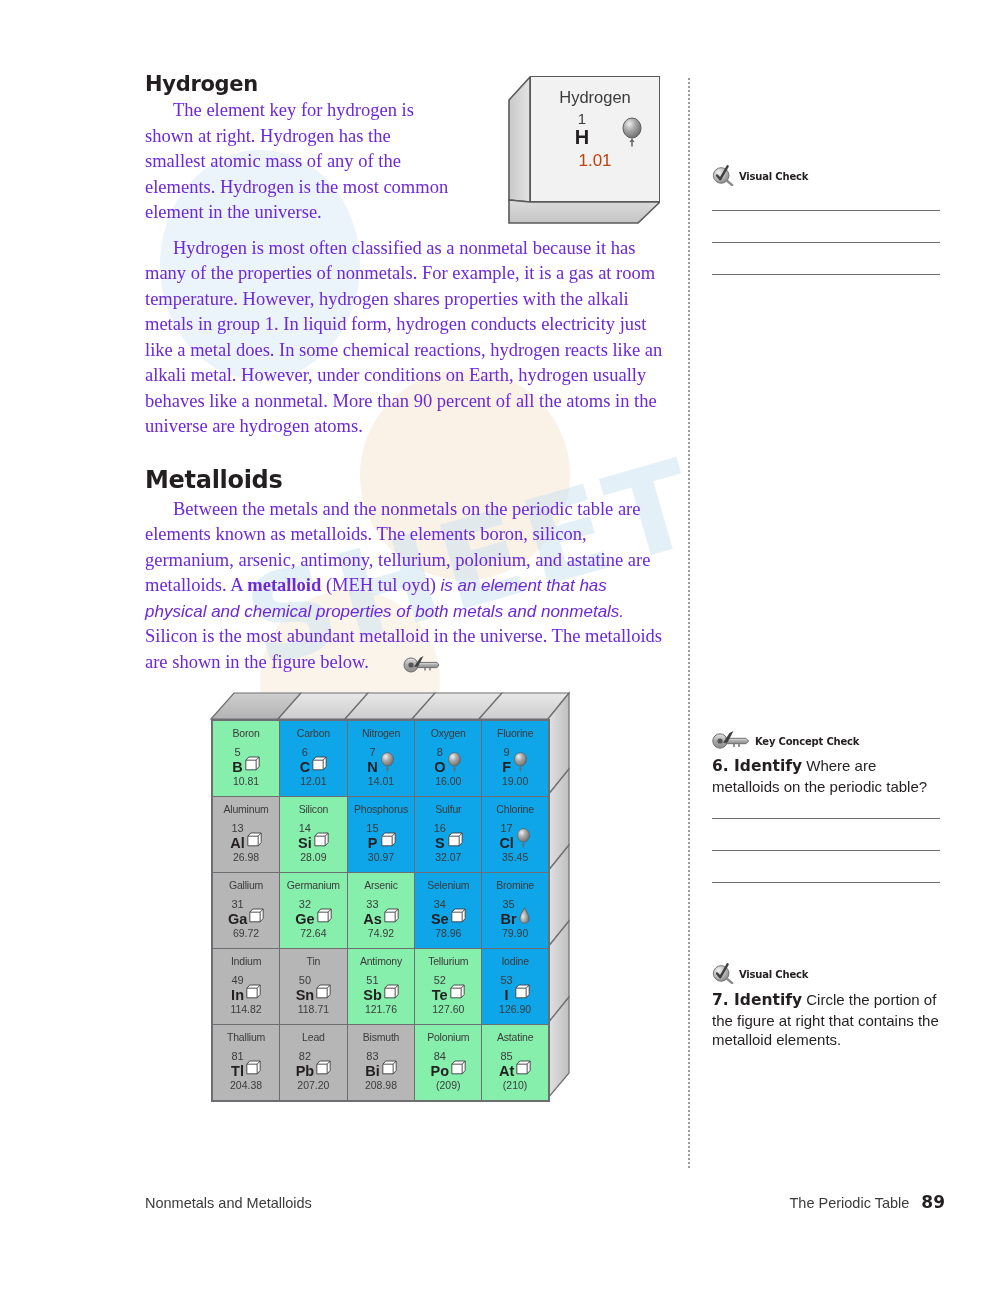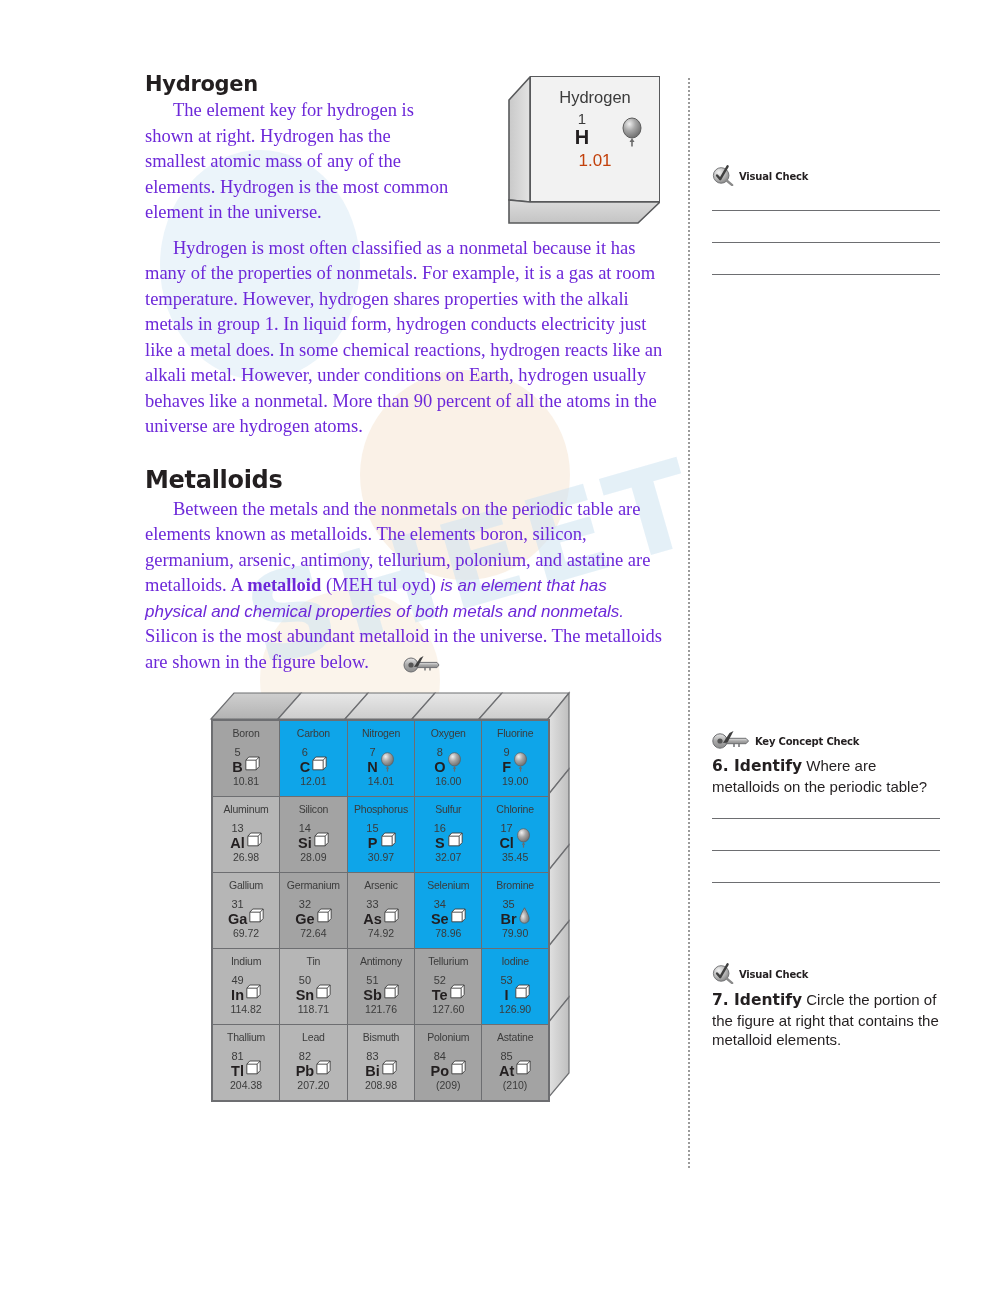--- a/index.html
+++ b/index.html
@@ -95,21 +95,21 @@
     position:absolute;left:5px;top:33px;width:337px;
     border:1.4px solid #6d6e71;border-collapse:collapse;
   }
   table.pt{border-collapse:collapse;width:337px;}
   table.pt td{
     border:1.1px solid #6d6e71;width:67.4px;height:75px;
     text-align:center;vertical-align:top;padding:0;
     font-family:"Liberation Sans", sans-serif;
   }
   td.metal{background:#b6b6b6;}
-  td.metalloid{background:#a3a3a3;}
+  td.metalloid{background:#86efac;}
   td.nonmetal{background:#0ea5e9;}
   .cell-name{font-size:10.5px;color:#3b3b3b;margin-top:6px;display:block;letter-spacing:-.2px;}
   .cell-mid{
     display:flex;align-items:flex-end;justify-content:center;
     gap:2px;margin-top:1px;height:34px;
   }
   .cell-numsym{display:flex;flex-direction:column;align-items:center;line-height:1;}
   .cell-num{font-size:11px;color:#3b3b3b;}
   .cell-sym{font-size:14.5px;font-weight:bold;color:#231f20;margin-top:2px;}
   .cell-ico{margin-bottom:2px;}
@@ -737,14 +737,21 @@
               <circle cx="10" cy="12.5" r="8.5" fill="url(#mg1)" stroke="#6d6e71" stroke-width="1"></circle>
               <path d="M16 18 L22 23" stroke="#8a8a8a" stroke-width="2.6" stroke-linecap="round"></path>
               <path d="M5.5 12.5 L9 16.5 L17 2.5" fill="none" stroke="#3f3f3f" stroke-width="2.6" stroke-linecap="round" stroke-linejoin="round"></path>
             </svg></span>
           <span>Visual Check</span>
         </div>
         <div class="side-q"><span class="qn">7. Identify</span>&nbsp;<span>Circle the portion of the figure at right that contains the metalloid elements.</span></div>
       </div>
     </div>
 
+  <div class="footer">
+    <span>Nonmetals and Metalloids</span>
+    <span class="right">
+      <span>The Periodic Table</span>
+      <span class="pgnum">89</span>
+    </span>
+  </div>
 
 </div>
 
 </body></html>

